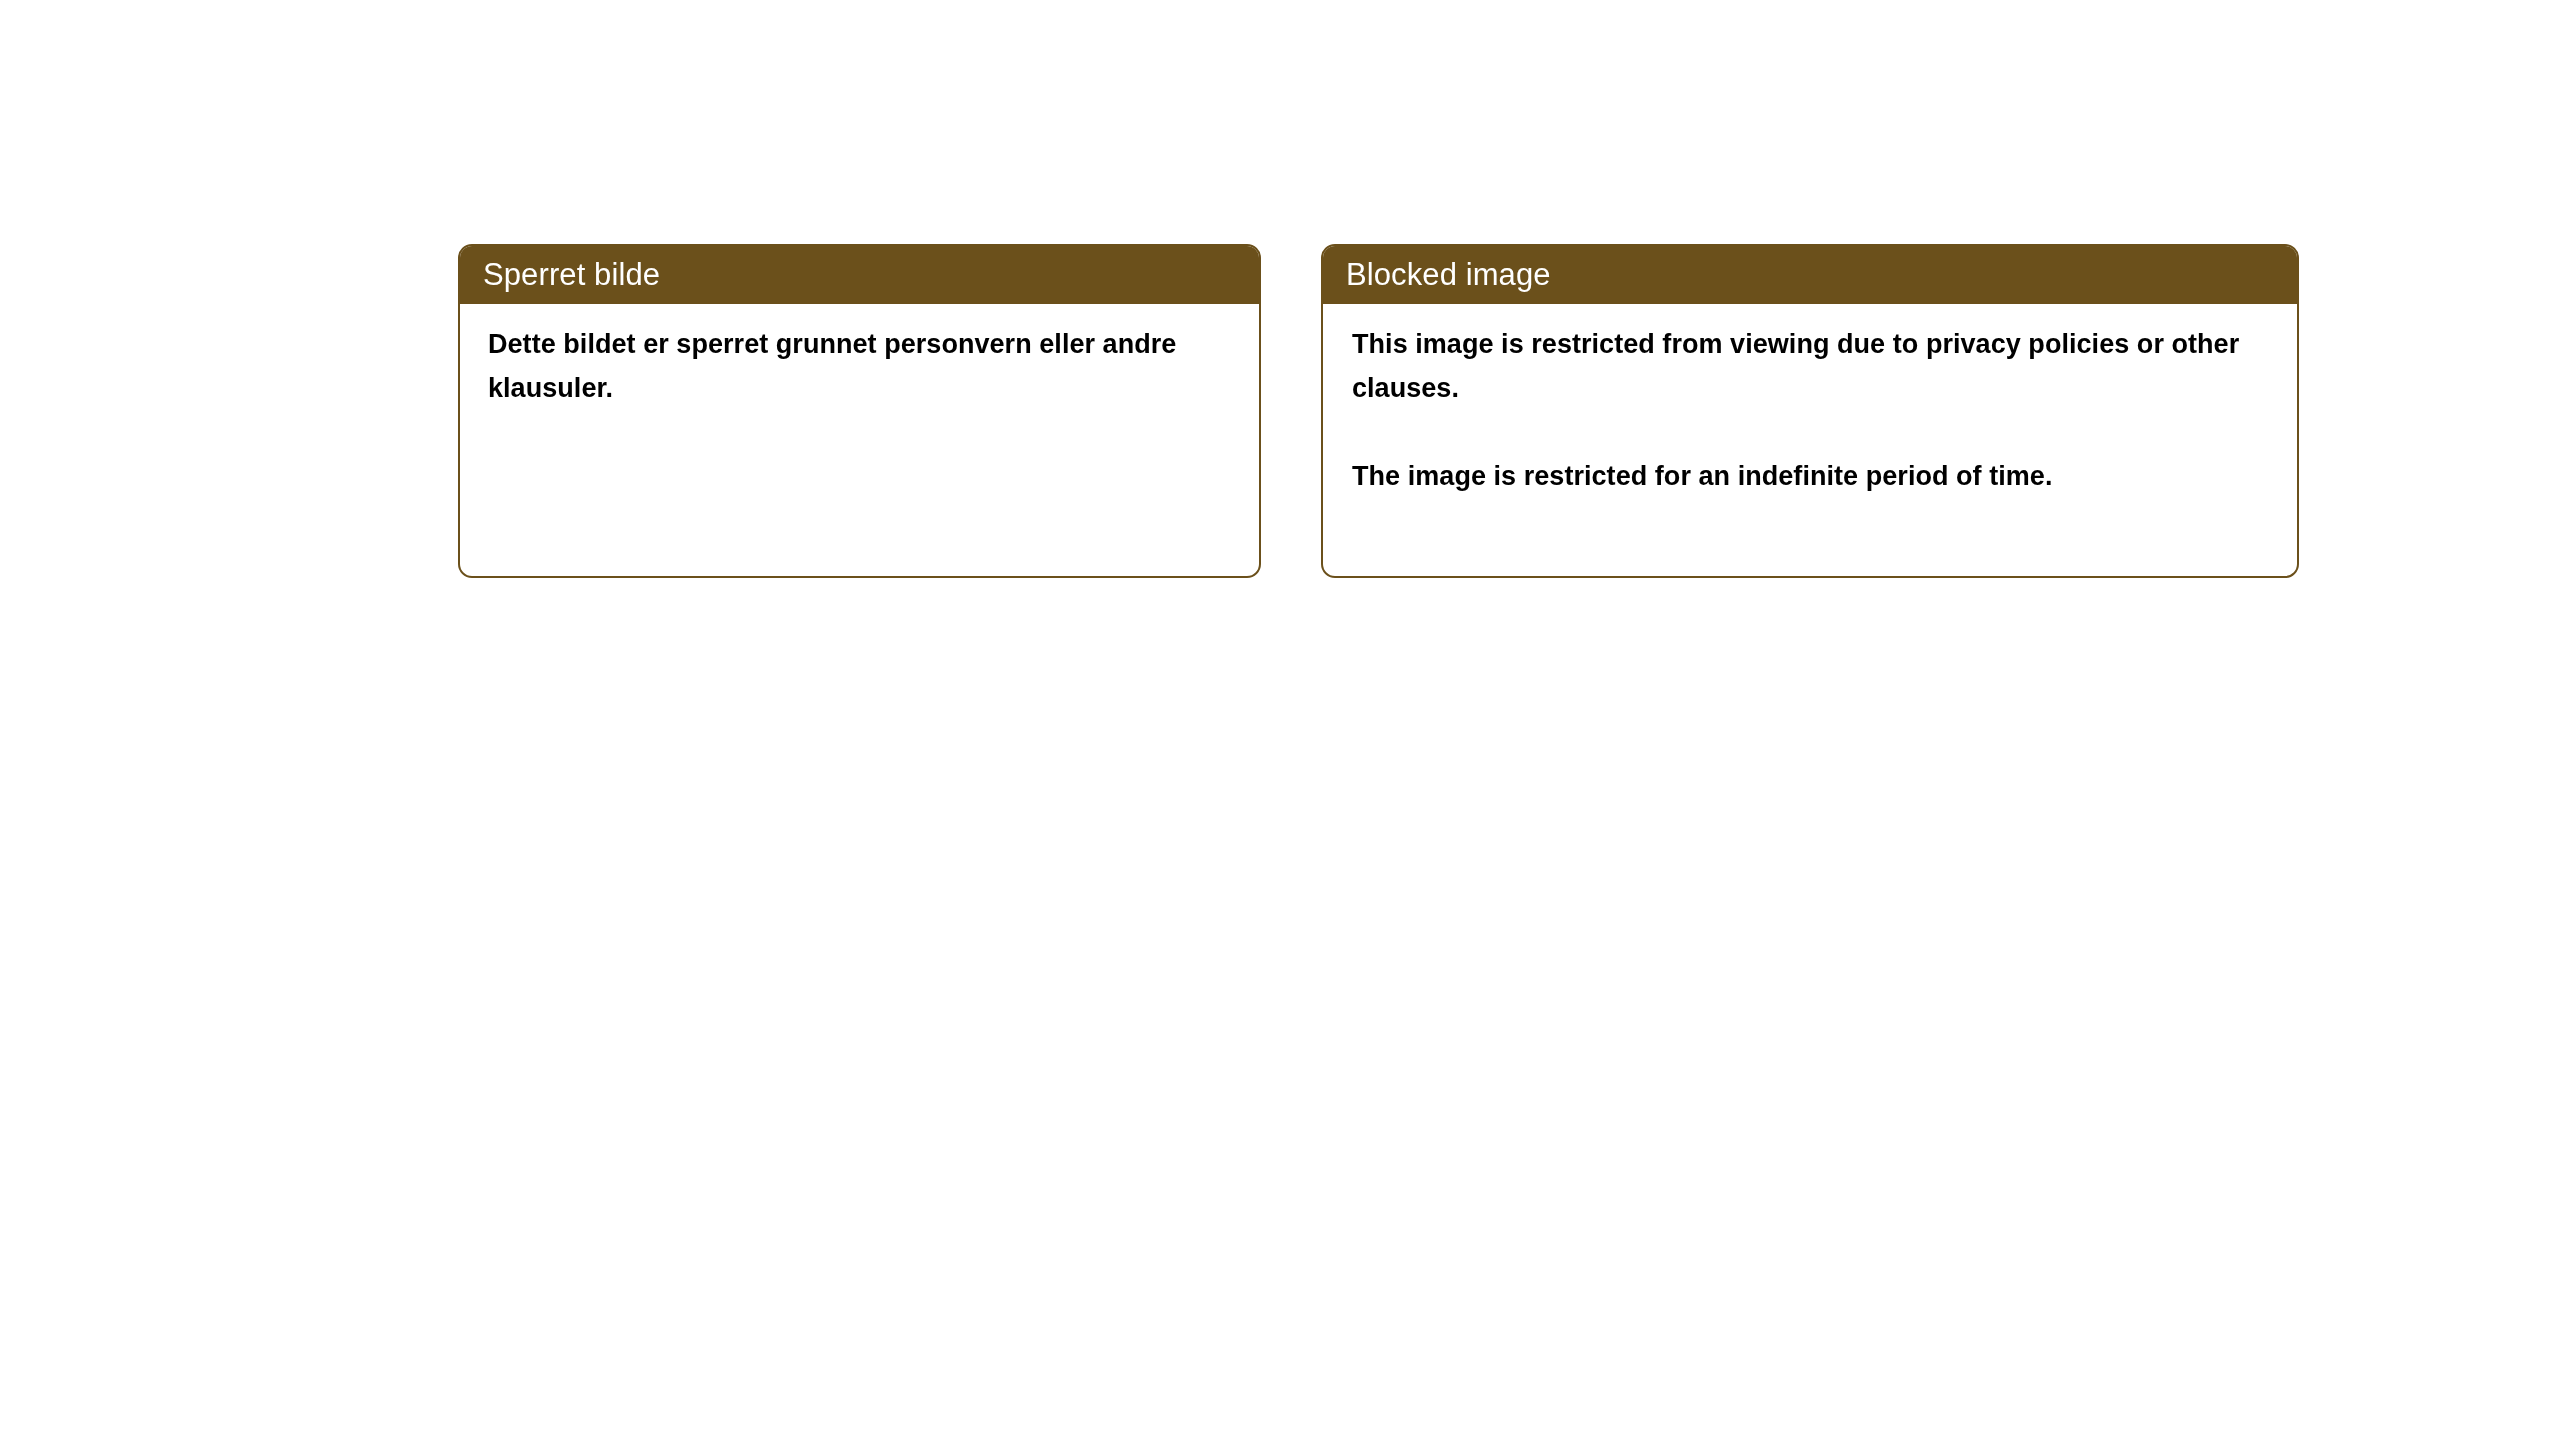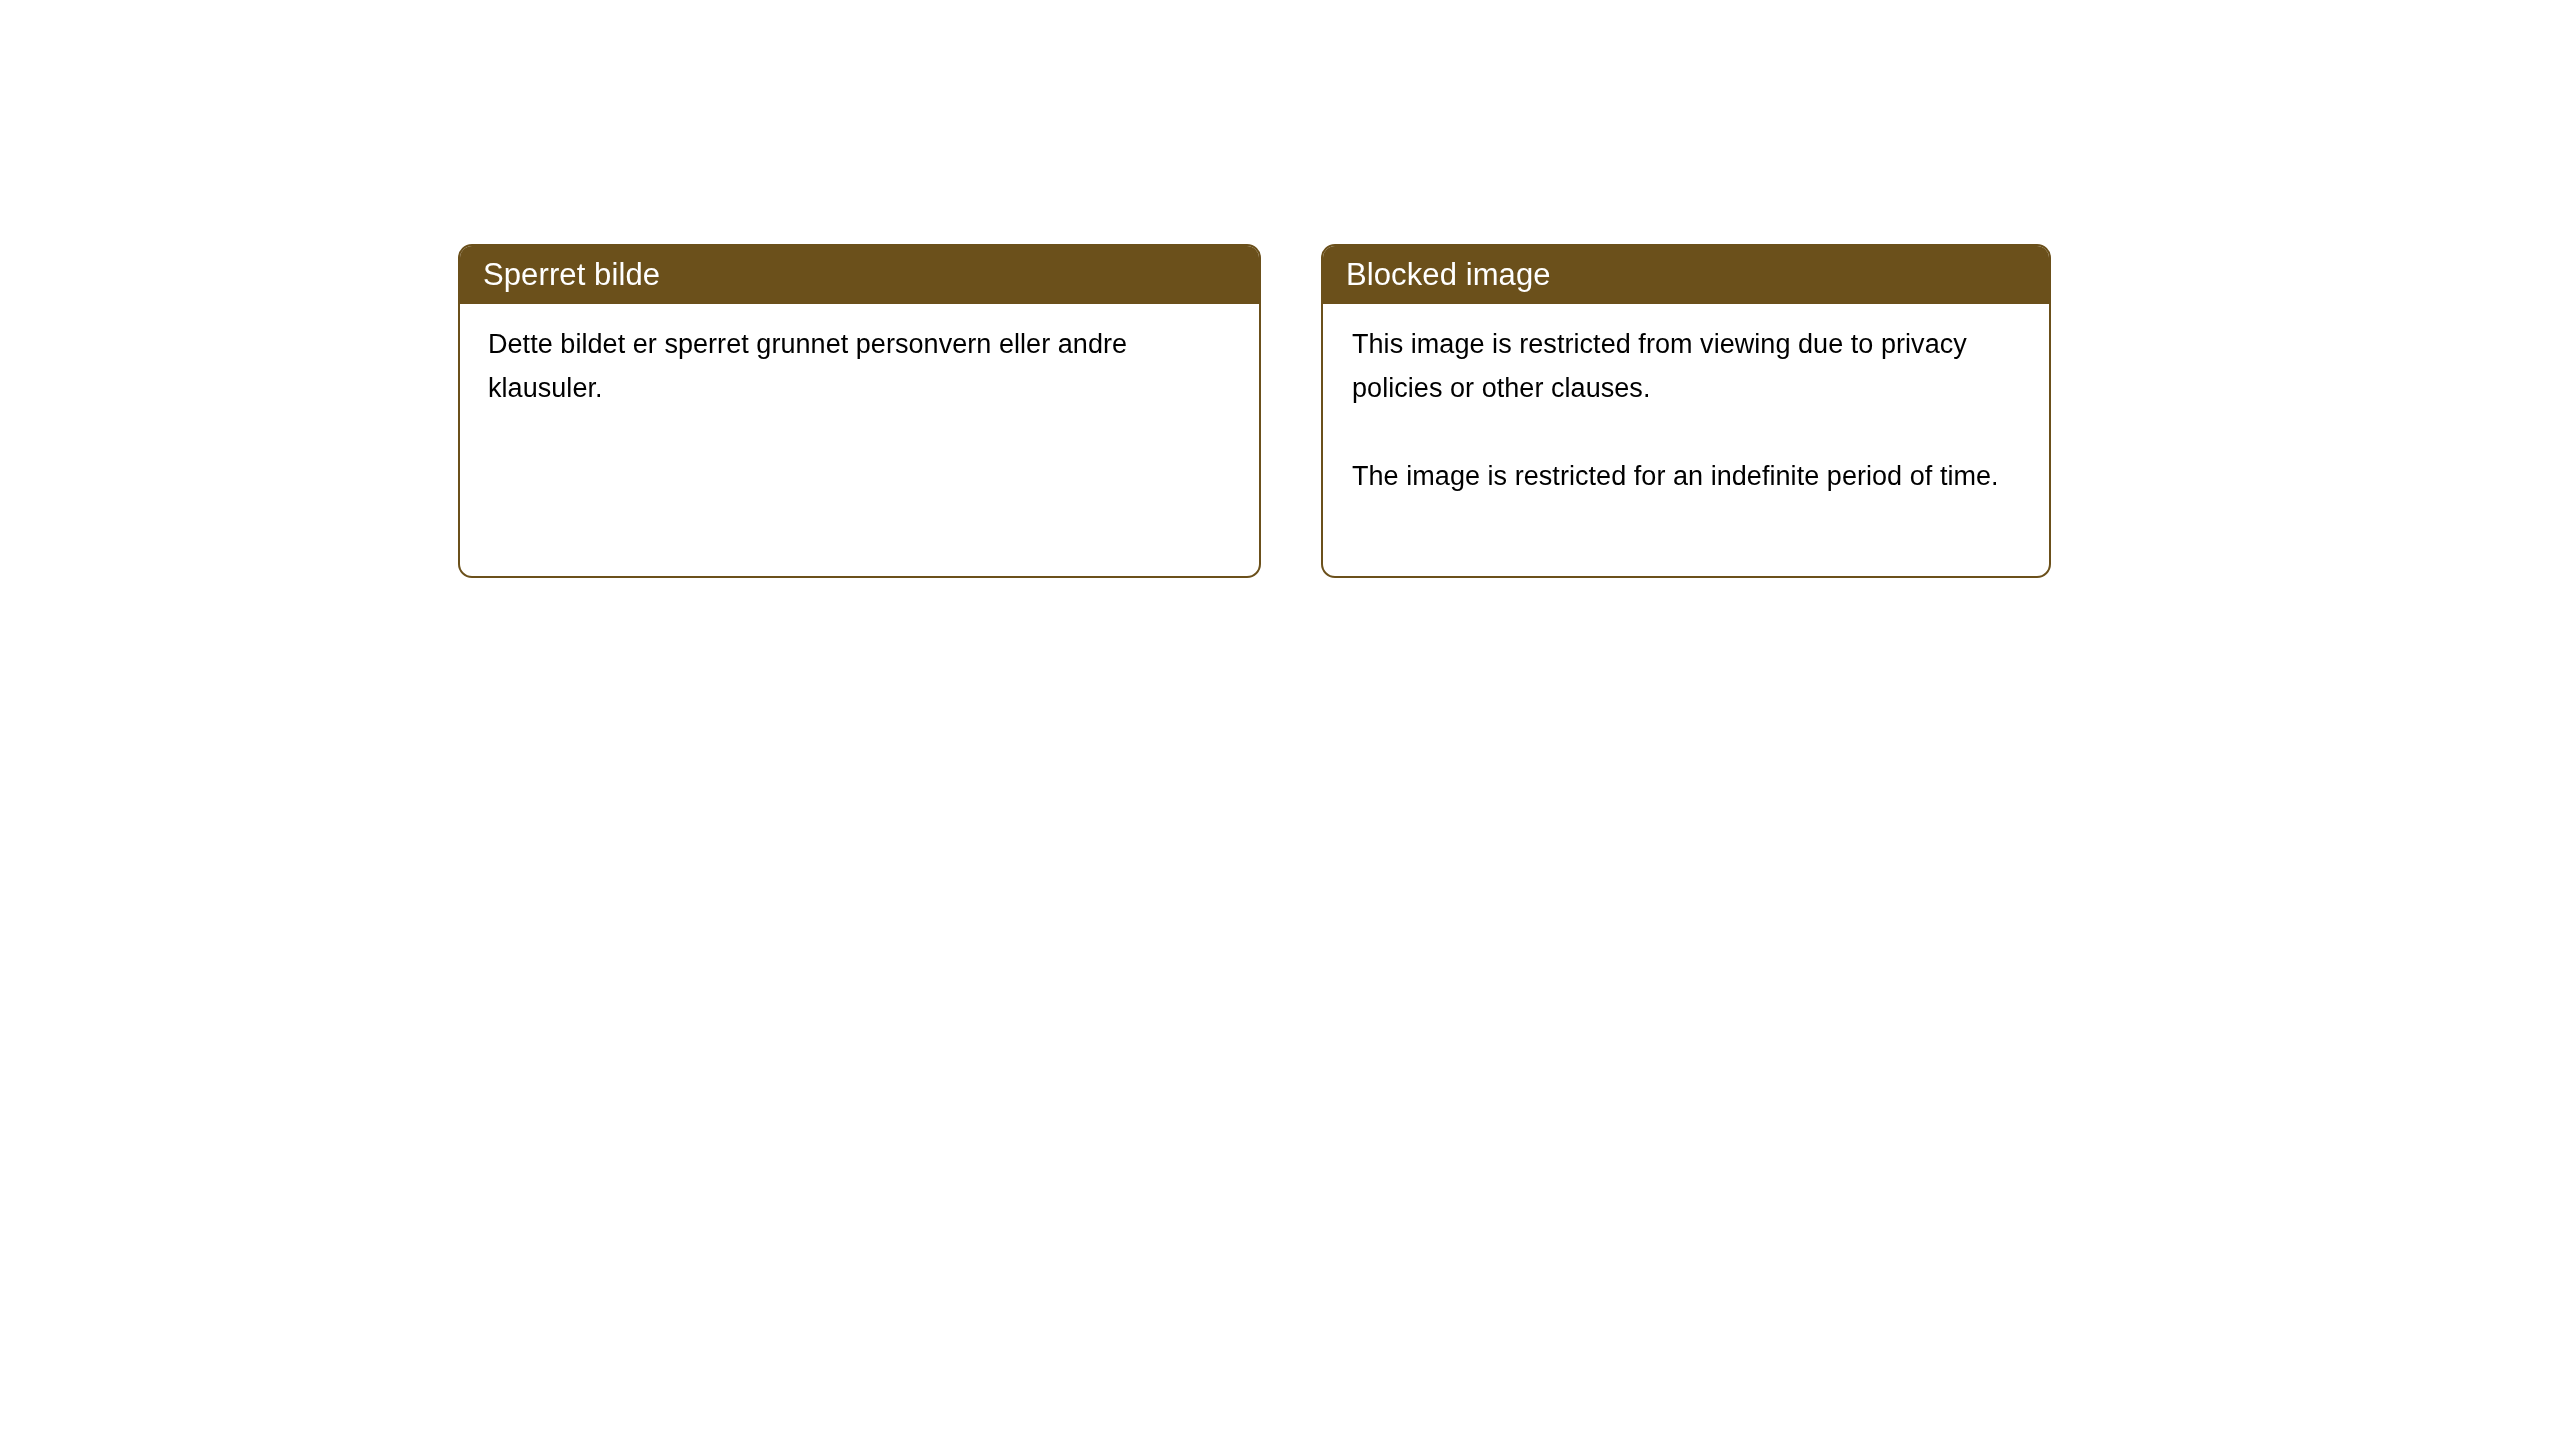--- a/index.html
+++ b/index.html
@@ -36,21 +36,21 @@
     overflow: hidden;
   }
 
   .notice-card.card-no {
     left: 450px;
     width: 803px;
   }
 
   .notice-card.card-en {
     left: 1313px;
-    width: 730px;
+    width: 978px;
   }
 
   .card-header {
     height: 58px;
     background: #6b501b;
     display: flex;
     align-items: center;
     box-sizing: border-box;
     padding: 0 0 0 23px;
   }
@@ -67,21 +67,21 @@
   .card-body {
     box-sizing: border-box;
     padding: 18px 20px 0 28px;
     background: #ffffff;
   }
 
   .card-paragraph {
     color: #000000;
     font-size: 27px;
     line-height: 44px;
-    font-weight: 400;
+    font-weight: 700;
     margin: 0;
     letter-spacing: 0.05px;
   }
 
   .card-paragraph + .card-paragraph {
     margin-top: 44px;
   }
 
   .card-en .card-body {
     padding-left: 29px;

